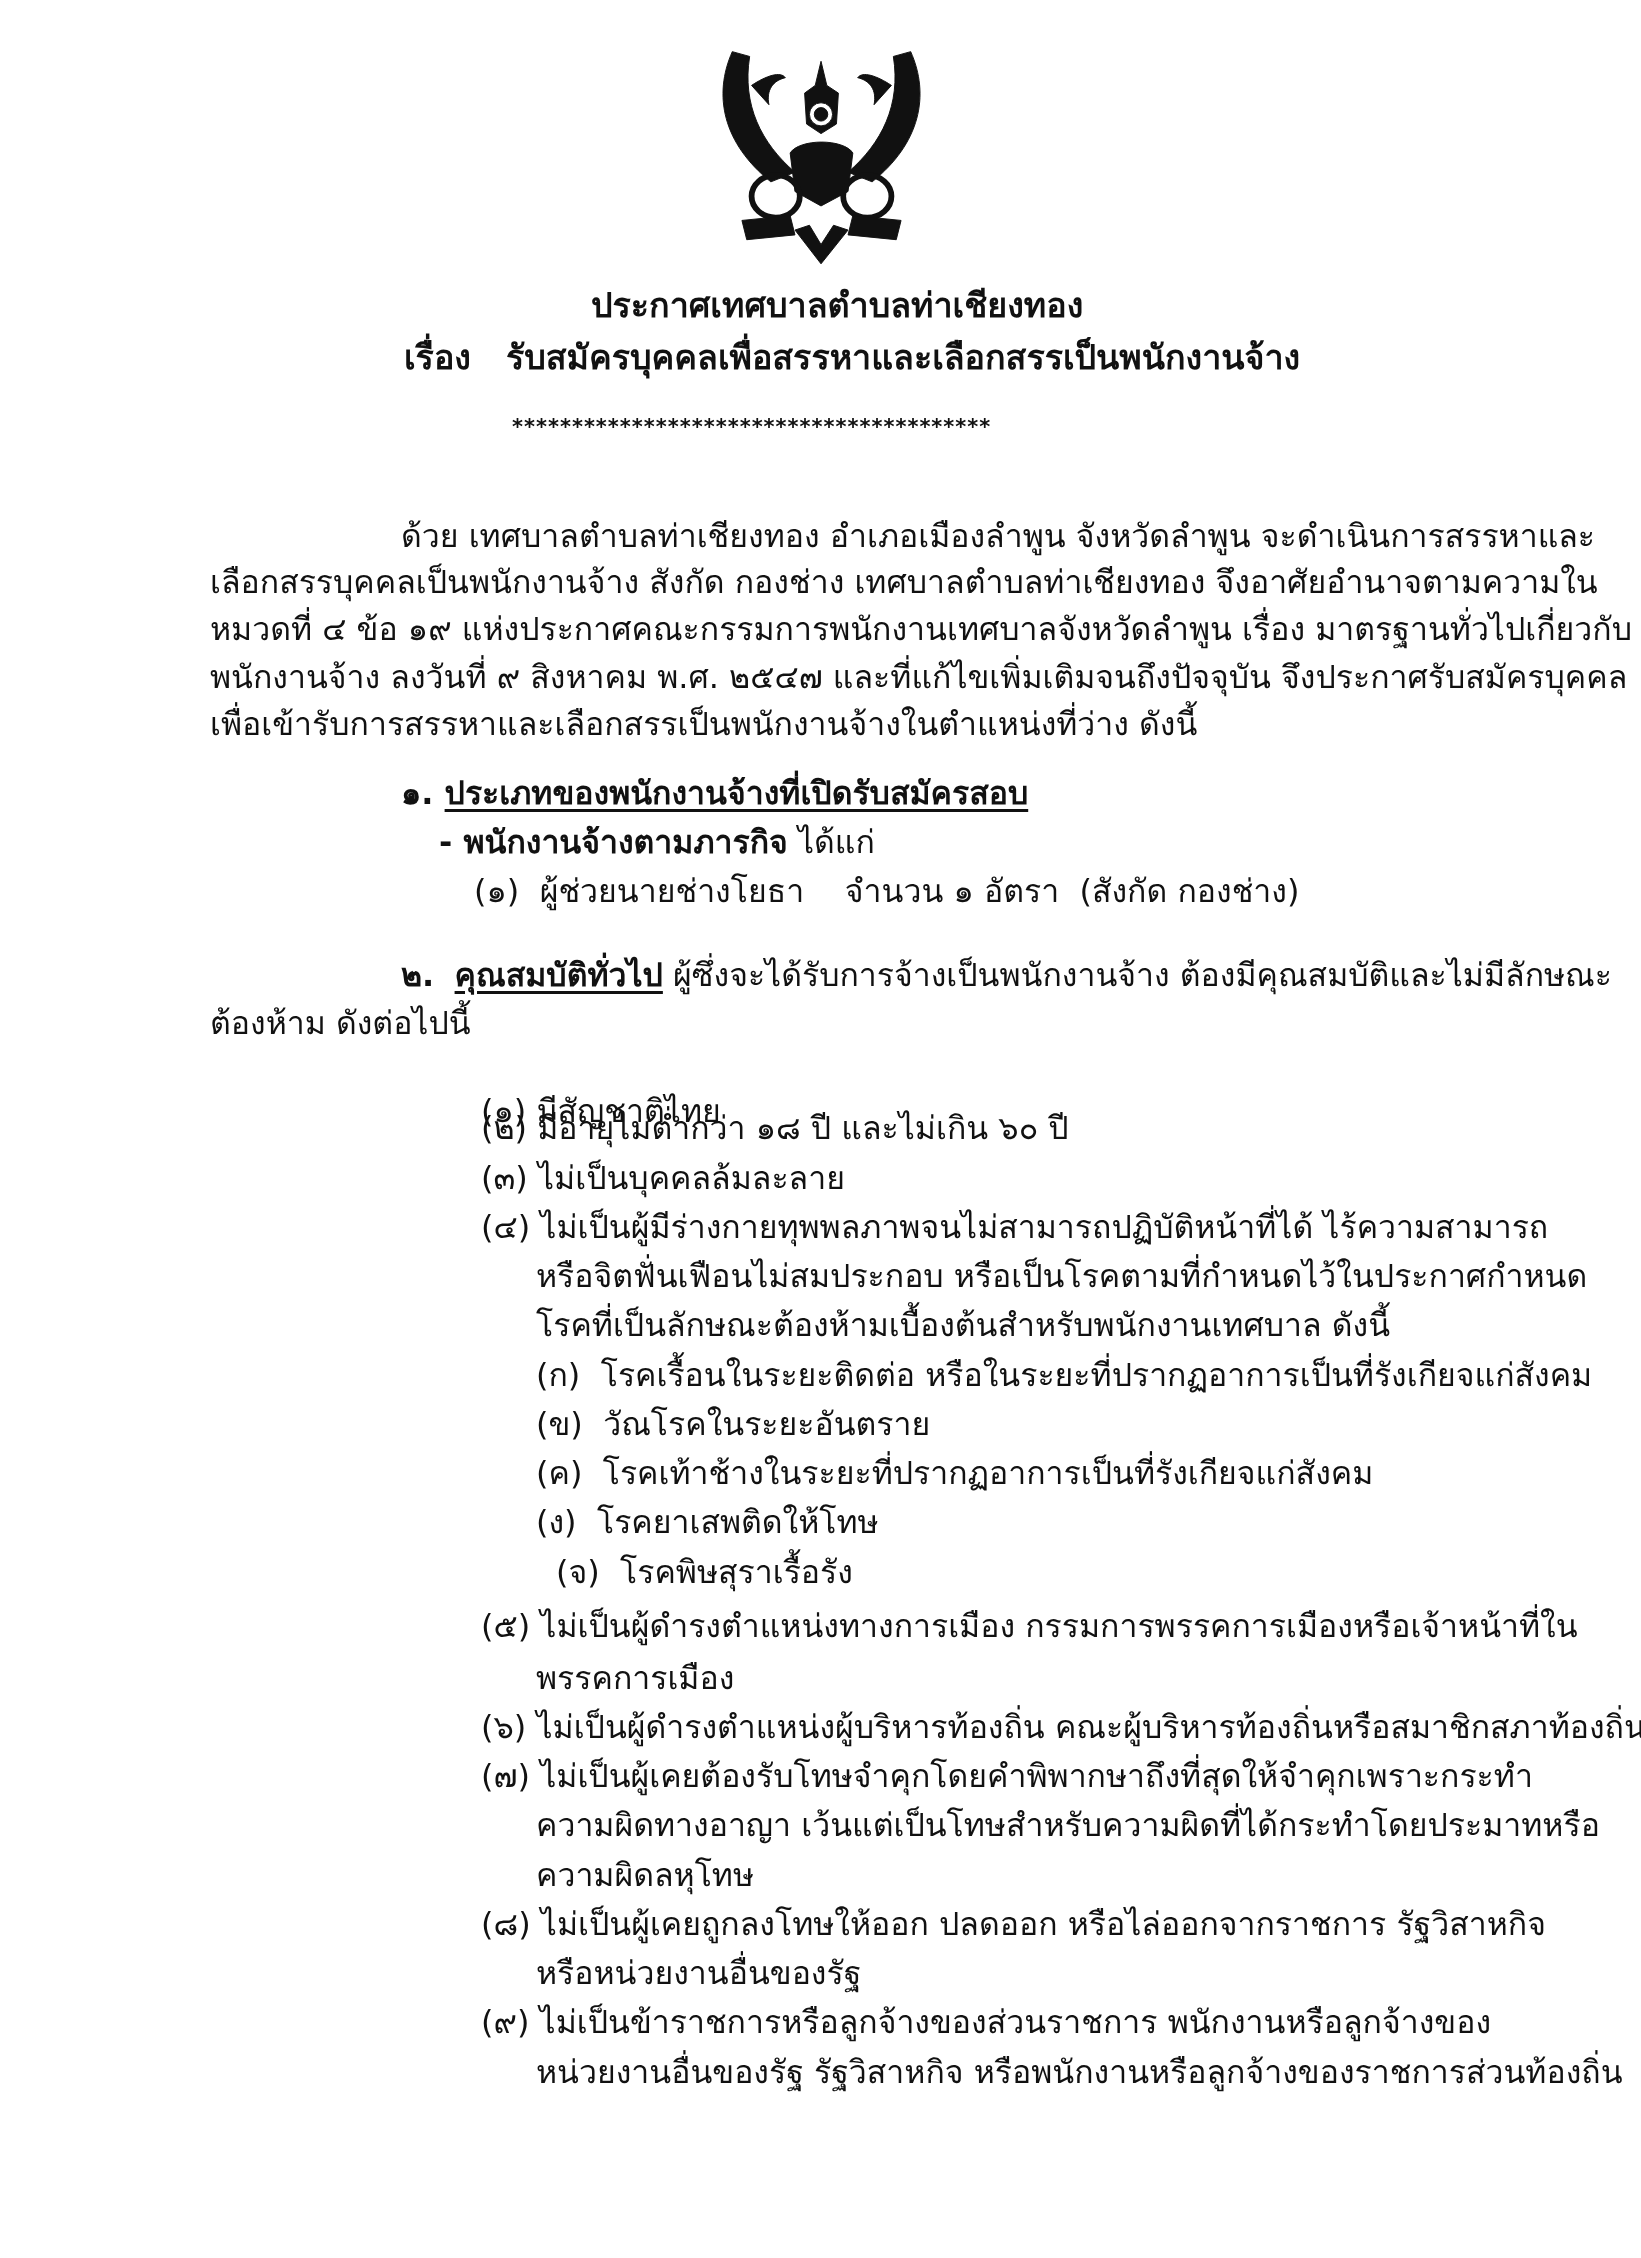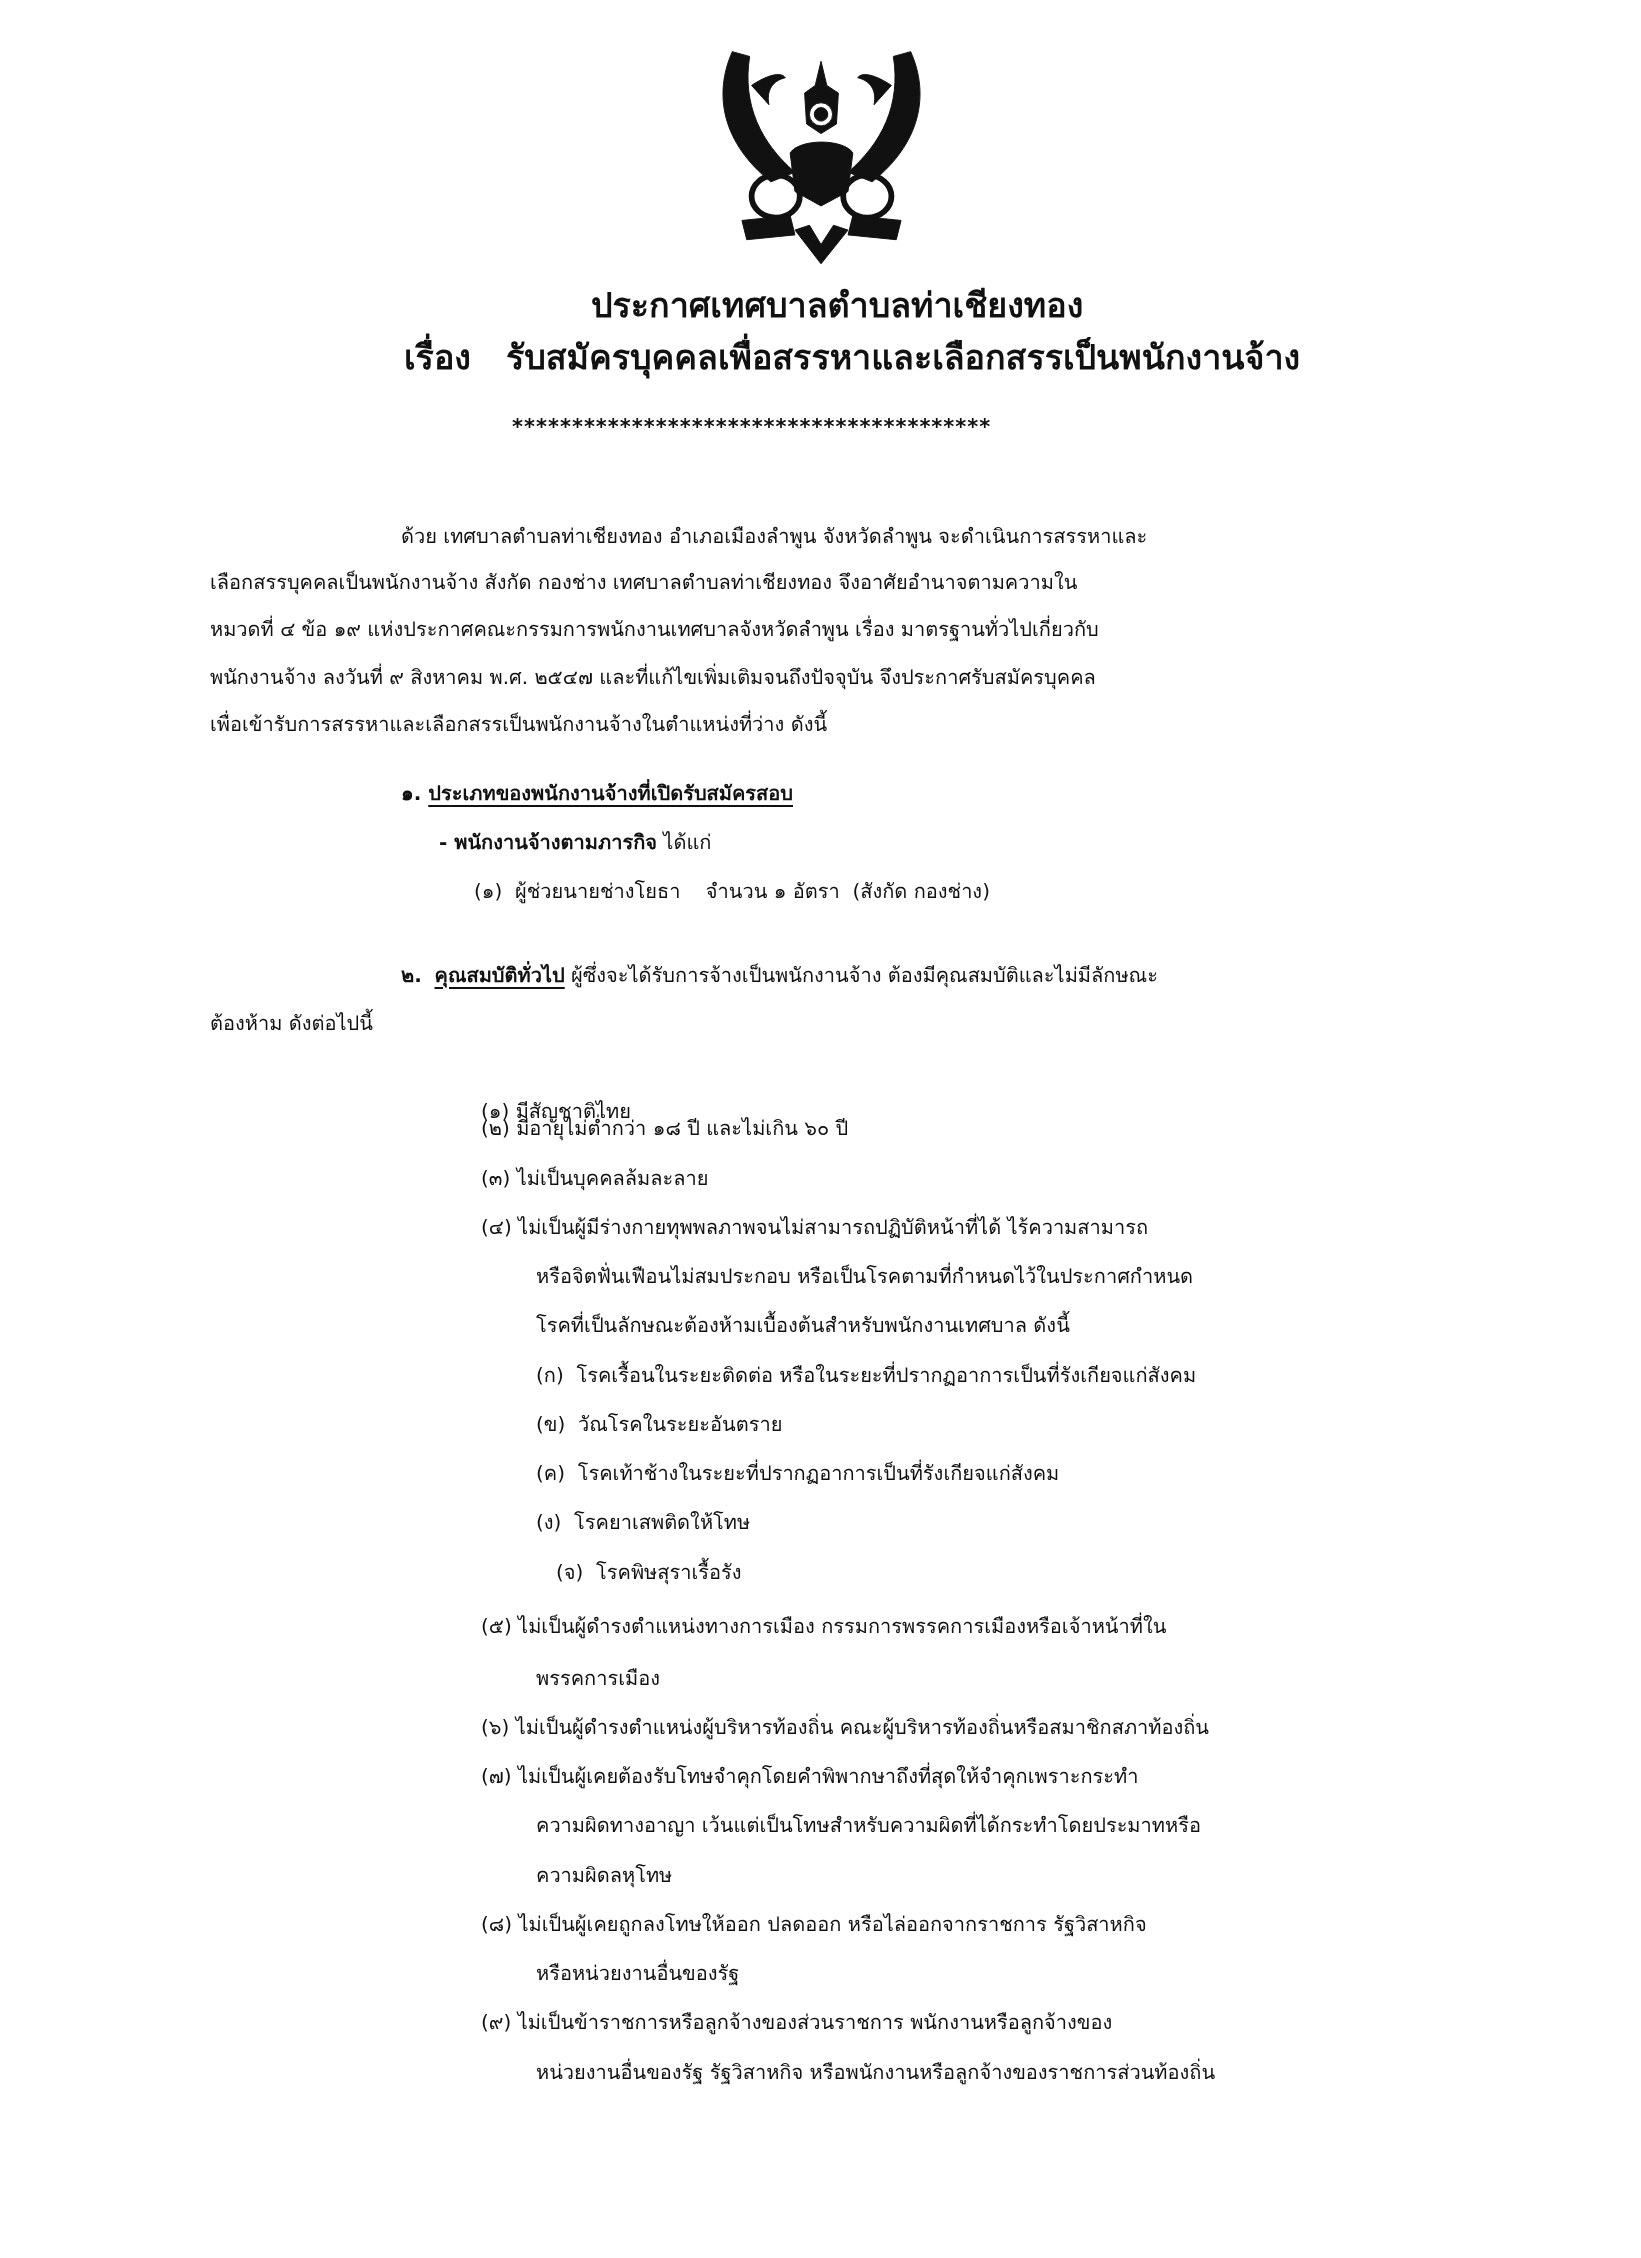--- a/index.html
+++ b/index.html
@@ -1,18 +1,18 @@
 <!DOCTYPE html>
 <html><head>
 <meta charset="utf-8">
 <style>
   html, body { margin:0; padding:0; background:#ffffff; }
   body { width:1641px; height:2258px; position:relative; overflow:hidden;
          font-family:"DejaVu Sans", "Liberation Sans", sans-serif; color:#111; }
-  .line { position:absolute; white-space:nowrap; font-size:20px; line-height:39px; }
+  .line { position:absolute; white-space:nowrap; font-size:32px; line-height:39px; }
   .title { font-weight:bold; font-size:34px; }
   .bold { font-weight:bold; }
   .u { text-decoration:underline; text-underline-offset:4.8px; }
   .stars { position:absolute; font-size:21px; letter-spacing:1px; font-weight:bold; white-space:nowrap; }
   .emblem { position:absolute; left:713px; top:37px; width:217px; height:227px; }
 </style>
 </head>
 <body>
 
 <svg class="emblem" viewBox="0 0 225 235">

